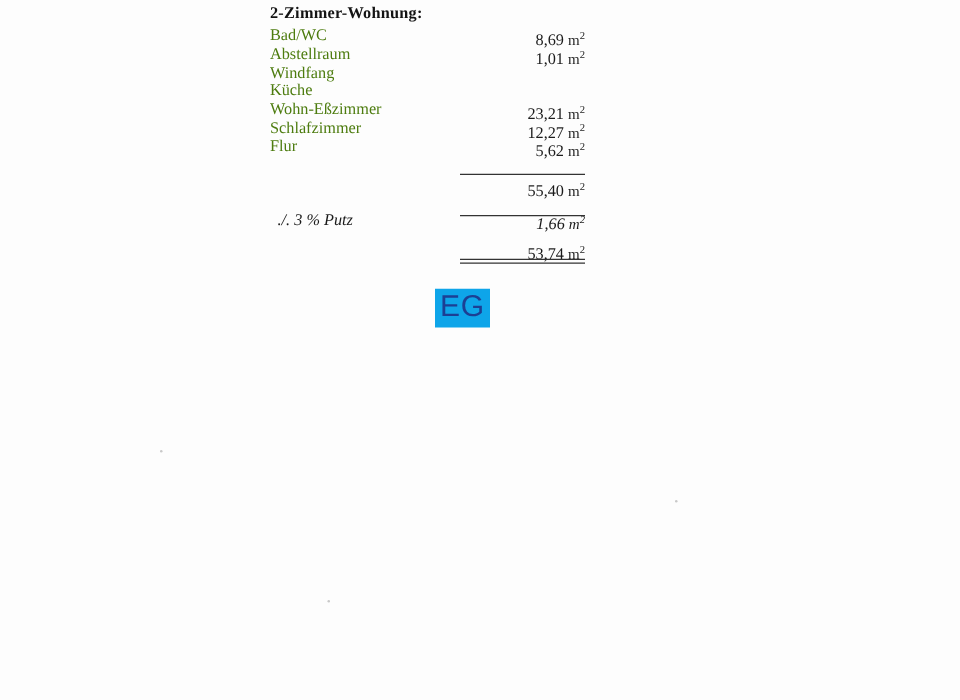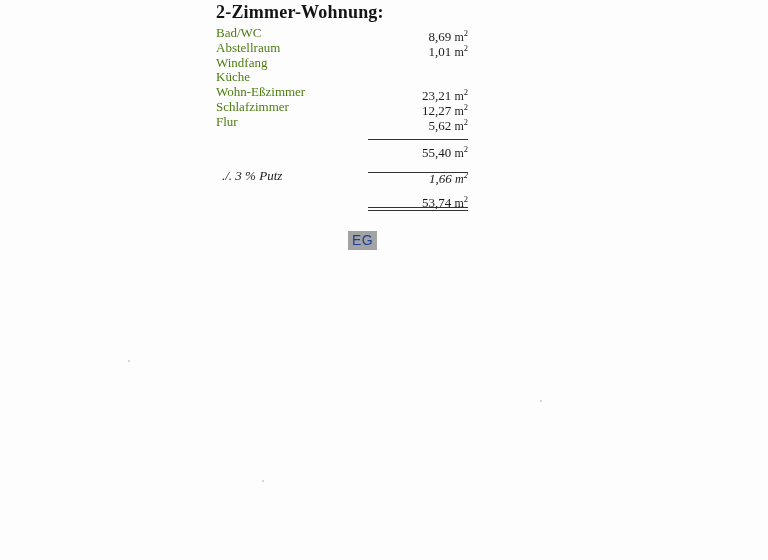--- a/index.html
+++ b/index.html
@@ -26,21 +26,21 @@
   .schedule {
     position: absolute;
     left: 216px;
     top: 2px;
     width: 320px;
   }
 
   .schedule-title {
     font-family: "Liberation Serif", serif;
     font-weight: bold;
-    font-size: 18px;
+    font-size: 13px;
     letter-spacing: 0.2px;
     color: #141414;
     margin-bottom: 3px;
   }
 
   .row {
     position: relative;
     height: 14.8px;
     font-size: 13px;
     line-height: 14.8px;
@@ -104,23 +104,23 @@
   .sr1 { top: 140px; font-family: Liberation Serif, serif; }
   .sr2 { top: 166px; font-style: italic; }
   .sr3 { top: 190px; }
 
   
   .eg-label {
     position: absolute;
     left: 348px;
     top: 231px;
     font-family: "Liberation Sans", sans-serif;
-    font-size: 14px;
+    font-size: 24px;
     color: #1c3f94;
-    background: #a3a3a3;
+    background: #0ea5e9;
     padding: 1px 4px 2px 4px;
     letter-spacing: 0.5px;
   }
 
   
   .plan {
     position: absolute;
     left: 0;
     top: 340px;
     width: 768px;

